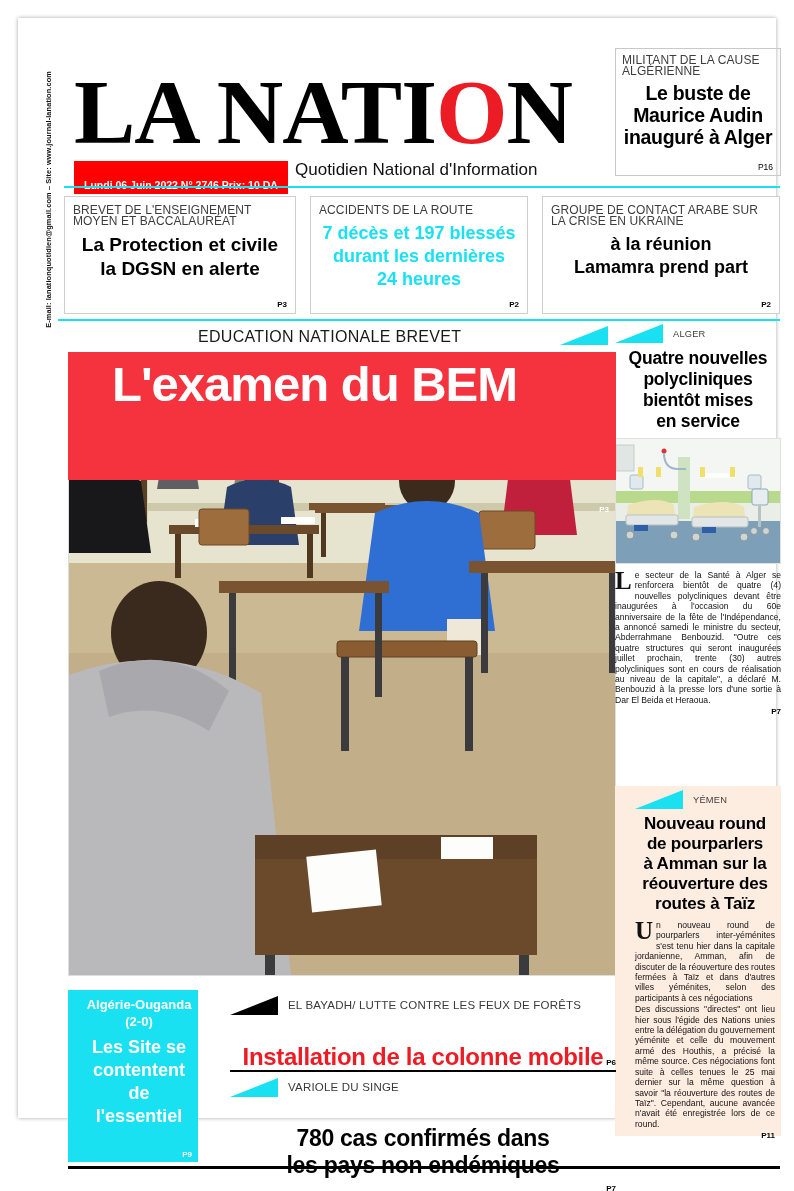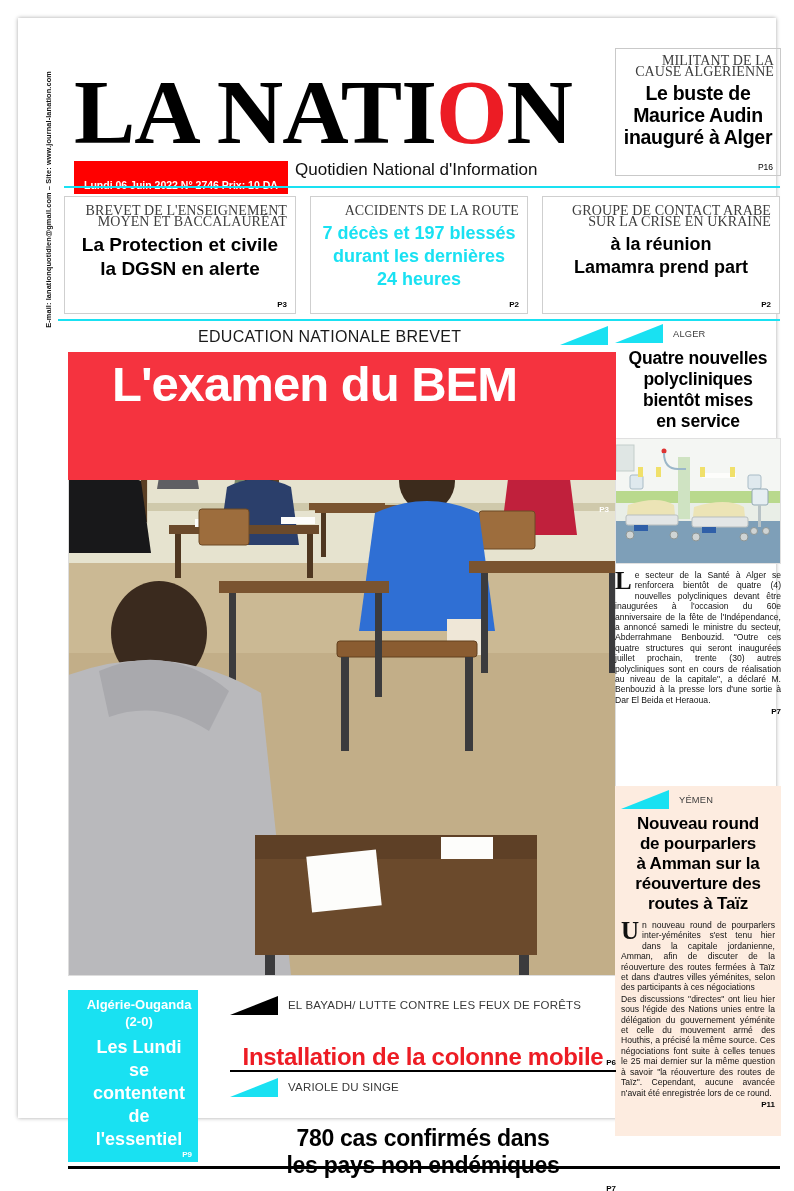--- a/index.html
+++ b/index.html
@@ -38,22 +38,22 @@
     position:absolute;left:277px;top:142px;font-family:"Liberation Sans",sans-serif;
     font-size:17px;color:#111;font-weight:normal;white-space:nowrap;
   }
   .cyanrule{position:absolute;background:#19e1f2;}
   
   .tr-box{
     position:absolute;left:597px;top:30px;width:166px;height:128px;
     border:1px solid #c9c9c9;box-sizing:border-box;padding:6px 6px 0 6px;
   }
   .kicker{
-    font-size:14px;color:#3d3d3d;text-align:right;line-height:11px;
-    letter-spacing:.1px;font-family:Liberation Serif, serif;
+    font-size:12px;color:#3d3d3d;text-align:left;line-height:11px;
+    letter-spacing:.1px;font-family:Liberation Sans, sans-serif;
   }
   .tr-box .hl{
     text-align:center;font-size:19.5px;line-height:22px;font-weight:bold;
     color:#000;margin-top:5px;letter-spacing:-.3px;
   }
   .pref{font-size:8.5px;font-weight:normal;color:#000;}
   
   .teasers{position:absolute;left:46px;top:178px;width:716px;height:120px;}
   .tz{position:absolute;top:0;height:118px;border:1px solid #cfcfcf;box-sizing:border-box;
       padding:8px 8px 0 8px;background:#fff;}
@@ -100,21 +100,21 @@
     font-size:8.6px;line-height:10.4px;color:#111;text-align:justify;margin-top:6px;
     font-family:"Liberation Sans",sans-serif;
   }
   .body-txt .dcap{
     float:left;font-size:25px;line-height:20px;font-weight:bold;margin:1px 3px 0 0;
     font-family:"Liberation Serif",serif;
   }
   .pgright{text-align:right;font-size:8px;font-weight:bold;margin-top:2px;}
   .yemen{
     position:absolute;left:597px;top:768px;width:166px;height:350px;
-    background:#fdece0;box-sizing:border-box;padding:4px 6px 4px 6px;
+    background:#fdece0;box-sizing:border-box;padding:4px 6px 4px 20px;
   }
   .yemen .rc-title{font-size:17px;line-height:20px;}
   
   .sportbox{
     position:absolute;left:50px;top:972px;width:130px;height:172px;background:#19e1f2;
     padding:6px 4px 0 16px;box-sizing:border-box;
   }
   .sportbox .t1{text-align:center;color:#fff;font-weight:bold;font-size:13px;line-height:17px;}
   .sportbox .t2{text-align:center;color:#fff;font-weight:bold;font-size:18px;line-height:23px;margin-top:6px;}
   .sportbox .pg{position:absolute;right:6px;bottom:3px;font-size:8px;font-weight:bold;color:#fff;}
@@ -346,21 +346,21 @@
     <div class="body-txt" style="margin-top:1px;">Des discussions "directes" ont lieu hier sous l'égide des Nations unies entre la délégation du gouvernement yéménite et celle du mouvement armé des Houthis, a précisé la même source. Ces négociations font suite à celles tenues le 25 mai dernier sur la même question à savoir "la réouverture des routes de Taïz". Cependant, aucune avancée n'avait été enregistrée lors de ce round.</div>
     <div class="pgright">P11</div>
   </div>
 
   <div class="sportbox">
     <div class="t1">
       <div>Algérie-Ouganda</div>
       <div>(2-0)</div>
     </div>
     <div class="t2">
-      <div>Les Lundi se</div>
+      <div>Les Site se</div>
       <div>contentent</div>
       <div>de l'essentiel</div>
     </div>
     <div class="pg">P9</div>
   </div>
 
   <div class="bl-a">
     <span class="tri tri-black"></span>
     <span class="kick">EL BAYADH/ LUTTE CONTRE LES FEUX DE FORÊTS</span>
     <div class="hl">Installation de la colonne mobile</div>

